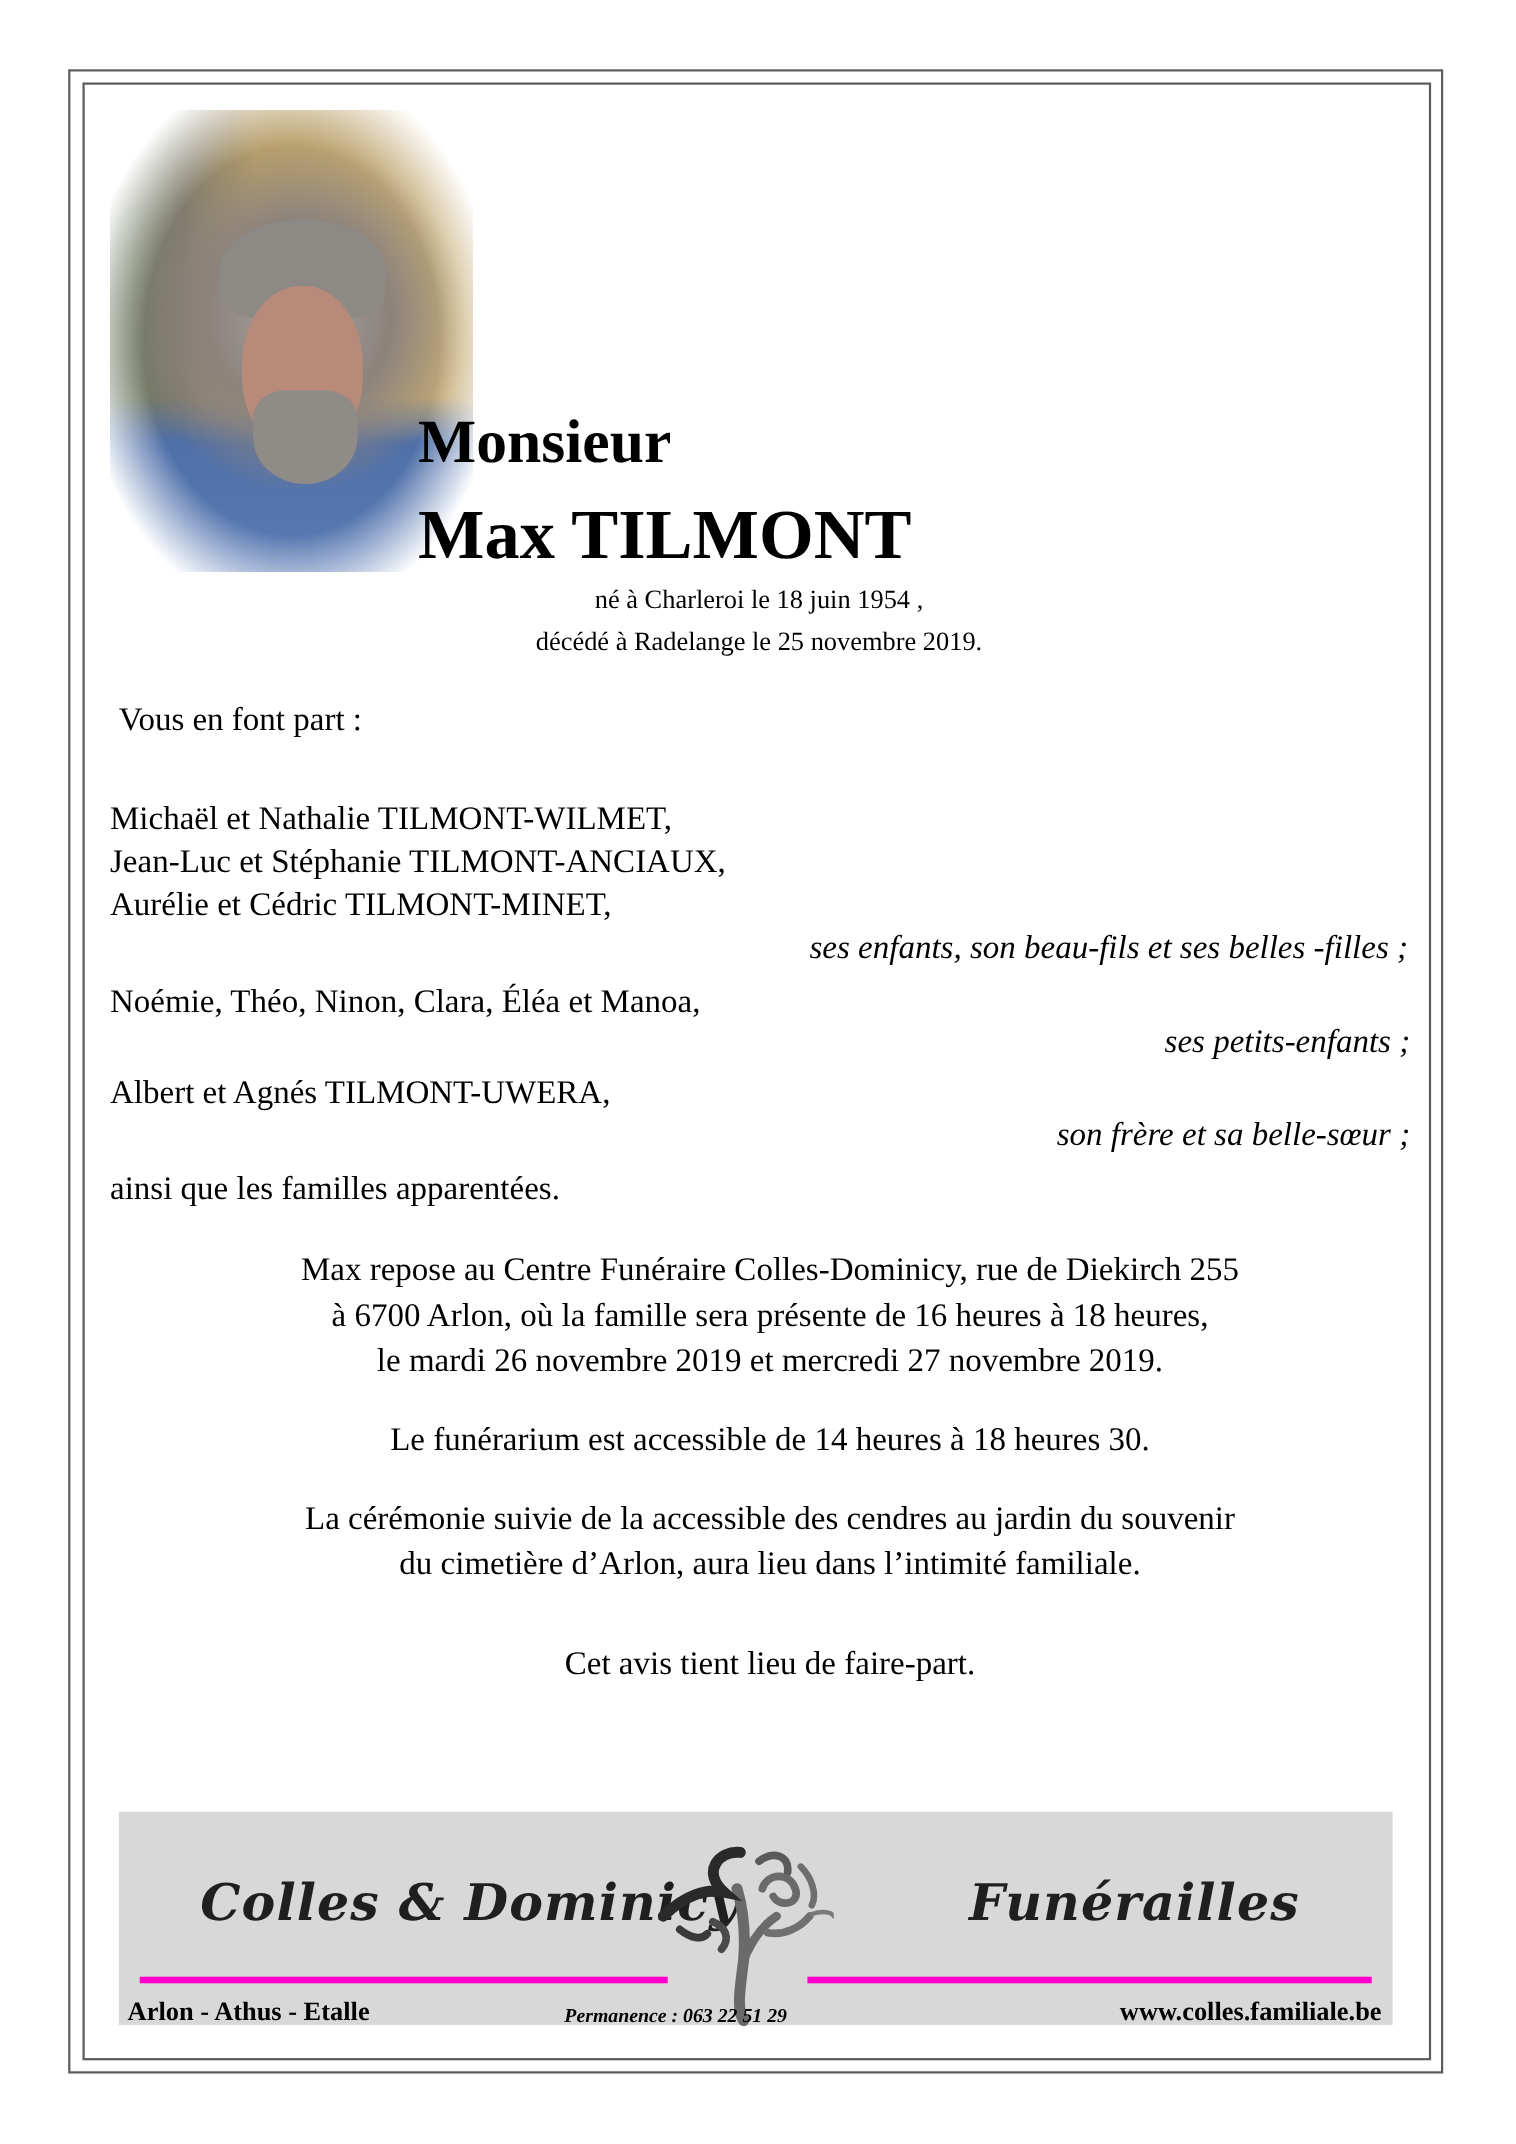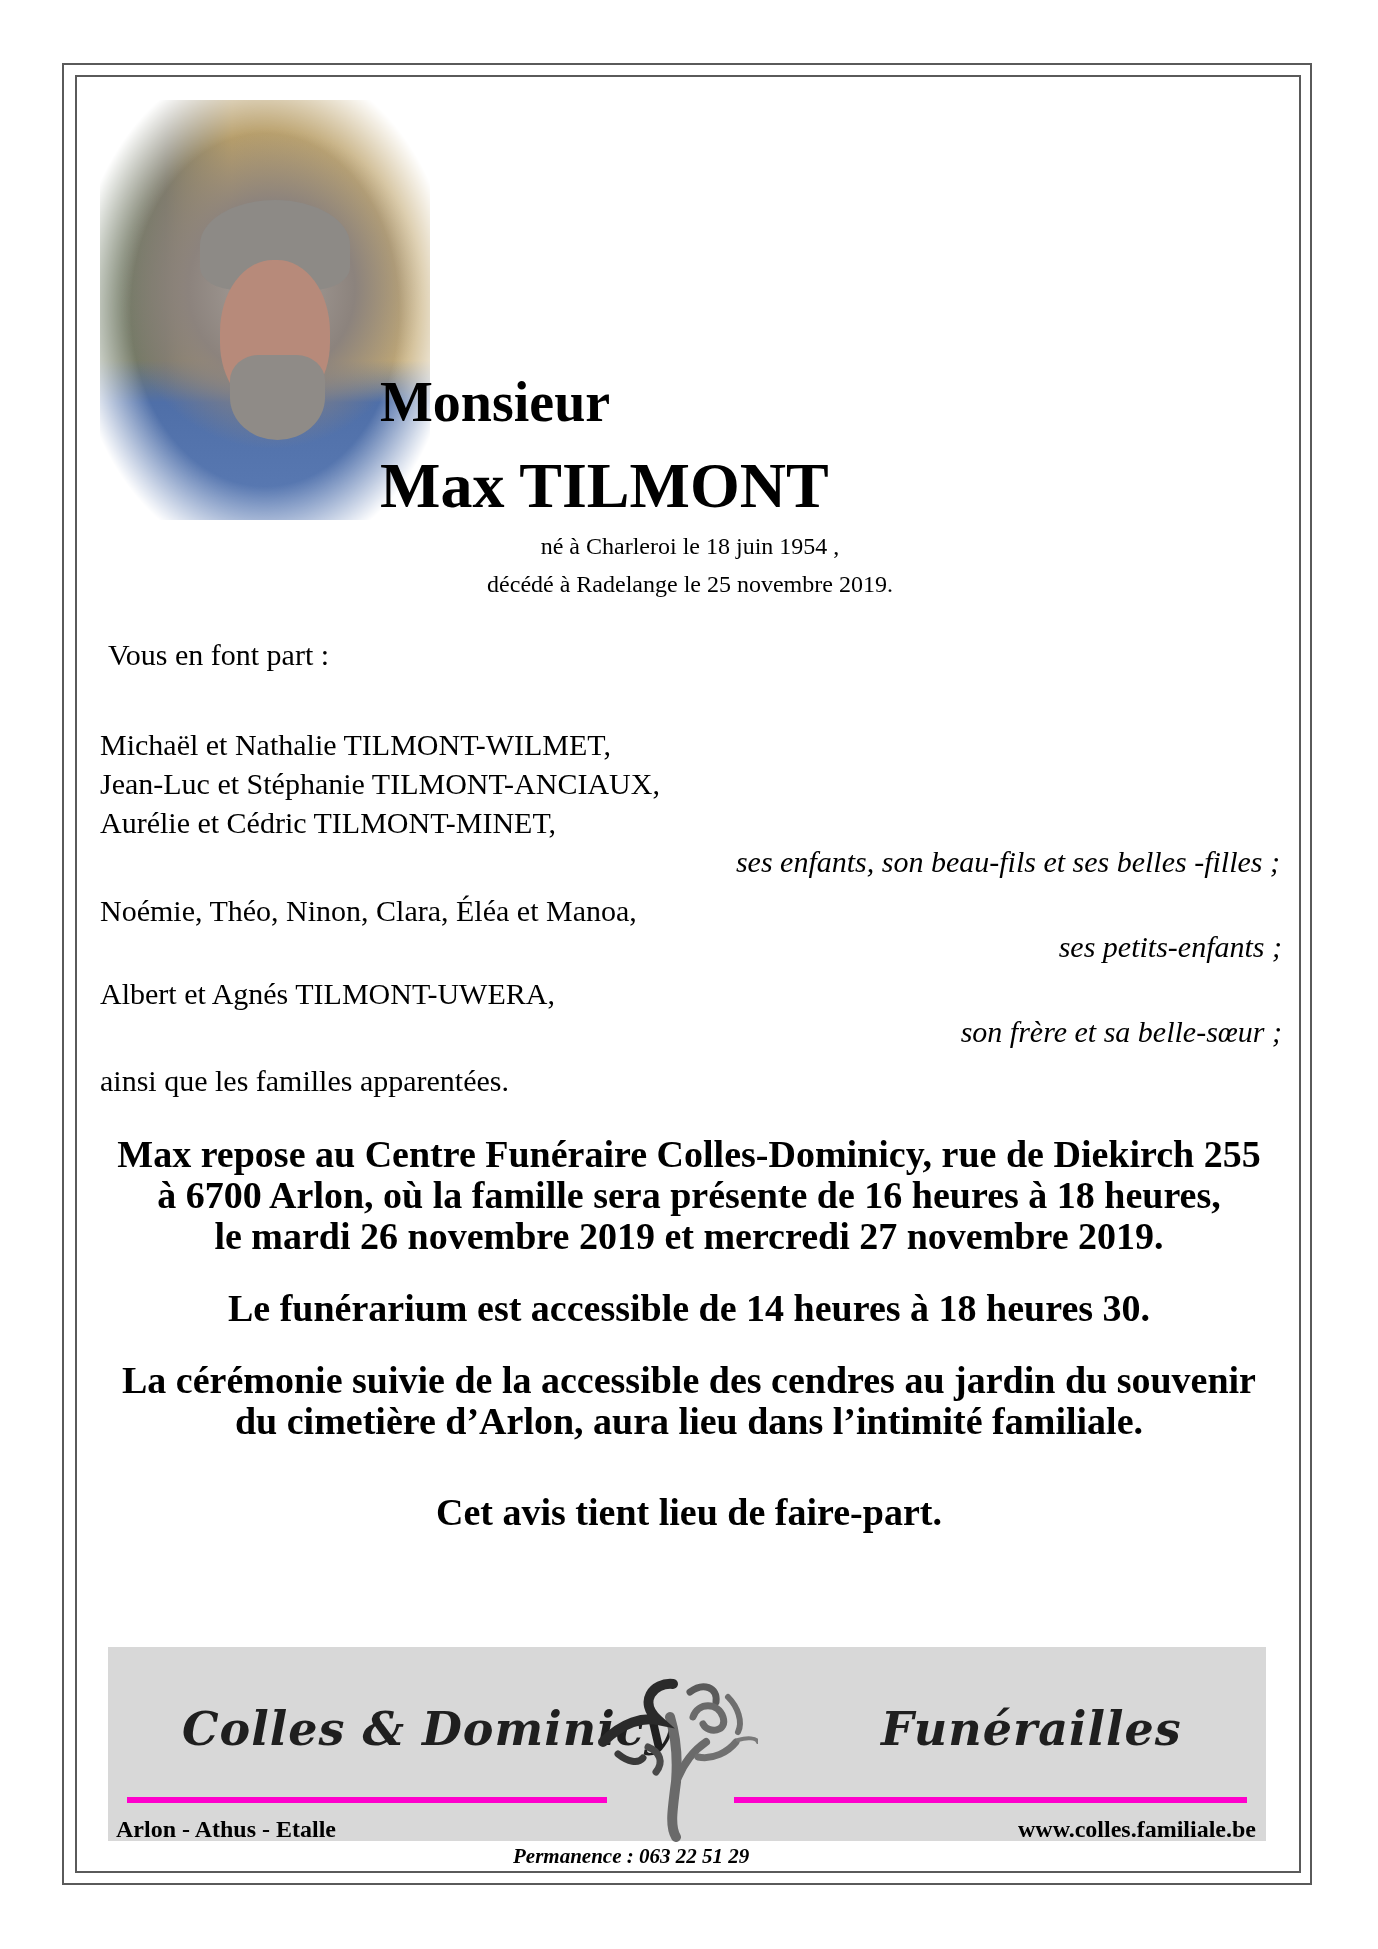--- a/index.html
+++ b/index.html
@@ -24,32 +24,32 @@
                    border-radius: 30% 30% 50% 50%; background: #8f8b87; }
     .title { position: absolute; left: 380px; width: 620px; text-align: left; font-weight: bold; }
     .title-1 { top: 370px; font-size: 56px; line-height: 64px; }
     .title-2 { top: 450px; font-size: 64px; line-height: 72px; }
     .dates { position: absolute; left: 330px; width: 720px; text-align: center; font-size: 24px; line-height: 38px; }
     .birth { top: 527px; }
     .death { top: 565px; }
     .intro { position: absolute; left: 108px; top: 636px; font-size: 30px; line-height: 38px; }
     .fam { position: absolute; left: 100px; font-size: 30px; line-height: 38px; white-space: nowrap; }
     .rel { position: absolute; right: 100px; font-size: 30px; line-height: 38px; font-style: italic; white-space: nowrap; text-align: right; }
-    .bold-block { position: absolute; left: 100px; width: 1178px; text-align: center; font-weight: bold;
-                  font-size: 38px; line-height: 41px; }
+    .bold-block { position: absolute; left: 111px; width: 1178px; text-align: center; font-weight: normal;
+                  font-size: 30px; line-height: 41px; }
     .banner { position: absolute; left: 108px; top: 1647px; width: 1158px; height: 194px; background: #d8d8d8; }
     .brand-left { position: absolute; left: 74px; top: 55px; font-size: 46px; font-style: italic; font-weight: bold;
                   font-family: "DejaVu Serif", serif; color: #1f1f1f; letter-spacing: 1px; }
     .brand-right { position: absolute; left: 758px; top: 55px; font-size: 46px; font-style: italic; font-weight: bold;
                    font-family: "DejaVu Serif", serif; color: #1f1f1f; letter-spacing: 1px; margin-left: 15px; }
     .pink-line { position: absolute; height: 6px; background: #ff00cc; }
     .pink-left { left: 19px; top: 150px; width: 480px; }
     .pink-right { left: 626px; top: 150px; width: 513px; }
     .towns { position: absolute; left: 8px; top: 168px; font-size: 24px; font-weight: bold; line-height: 28px; }
-    .permanence { position: absolute; left: 405px; top: 170px; font-size: 21px; font-weight: bold; font-style: italic; line-height: 30px; margin-top: 24px; }
+    .permanence { position: absolute; left: 405px; top: 170px; font-size: 18px; font-weight: bold; font-style: italic; line-height: 30px; }
     .website { position: absolute; right: 10px; top: 168px; font-size: 24px; font-weight: bold; line-height: 28px; }
     .tree { position: absolute; left: 490px; top: 15px; width: 160px; height: 180px; }
   </style>
 </head>
 <body>
 
 <div class="frame-outer"></div>
 <div class="frame-inner"></div>
 
 <div class="photo" title="Portrait of Max Tilmont">

